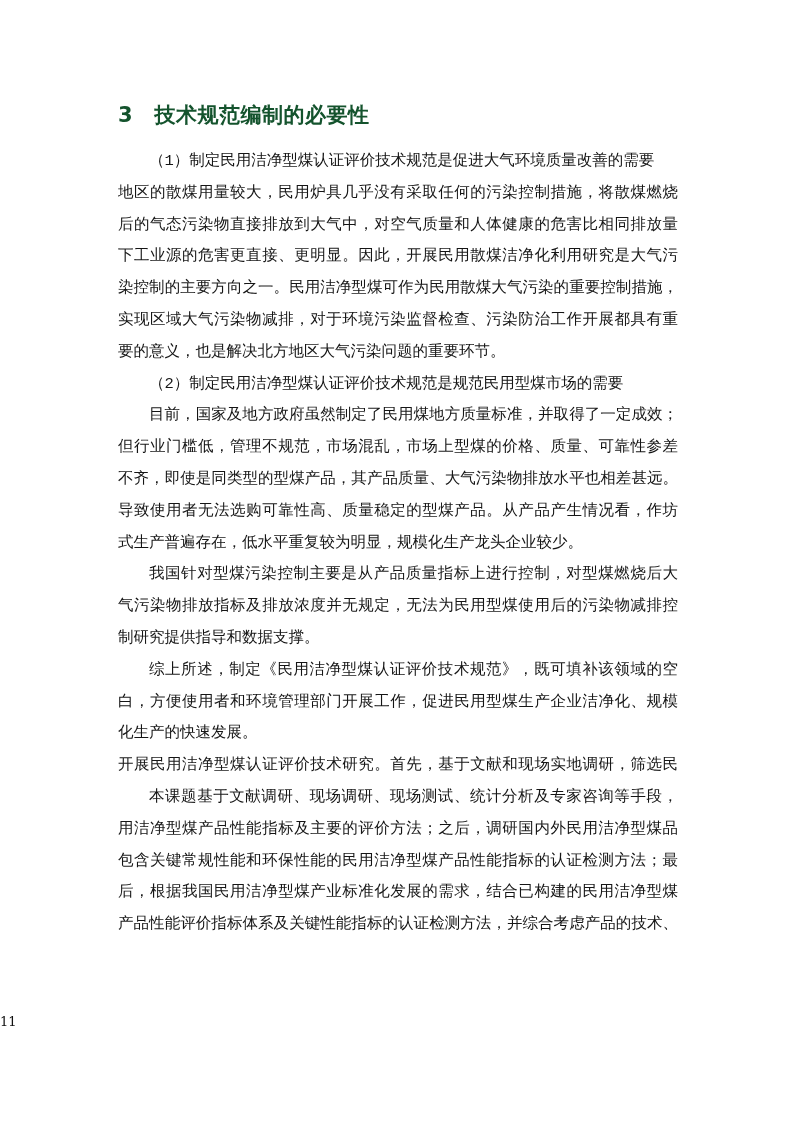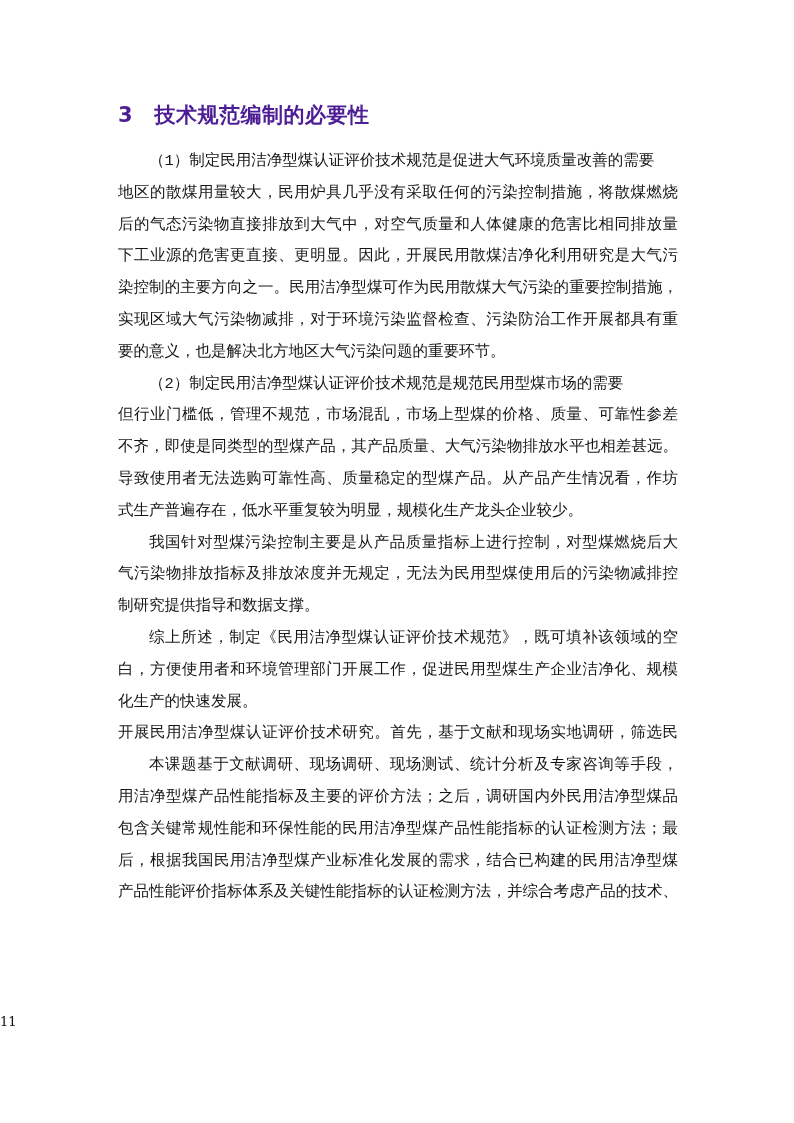--- a/index.html
+++ b/index.html
@@ -13,21 +13,21 @@
     font-family: "DejaVu Serif", "Liberation Serif", serif;
   }
   .title {
     position: absolute;
     top: 101px;
     left: 118px;
     margin: 0;
     font-family: "DejaVu Sans", "Liberation Sans", sans-serif;
     font-size: 21px;
     font-weight: 700;
-    color: #4c1d95;
+    color: #14532d;
     letter-spacing: 0.5px;
     white-space: nowrap;
   }
   .body-text {
     position: absolute;
     top: 146px;
     left: 118px;
     width: 560px;
     font-family: Liberation Mono, monospace;
   }
@@ -65,20 +65,21 @@
 
   <div class="body-text" id="body-text">
       <div class="line indent">（1）制定民用洁净型煤认证评价技术规范是促进大气环境质量改善的需要</div>
       <div class="line fill">地区的散煤用量较大，民用炉具几乎没有采取任何的污染控制措施，将散煤燃烧</div>
       <div class="line fill">后的气态污染物直接排放到大气中，对空气质量和人体健康的危害比相同排放量</div>
       <div class="line fill">下工业源的危害更直接、更明显。因此，开展民用散煤洁净化利用研究是大气污</div>
       <div class="line fill">染控制的主要方向之一。民用洁净型煤可作为民用散煤大气污染的重要控制措施，</div>
       <div class="line fill">实现区域大气污染物减排，对于环境污染监督检查、污染防治工作开展都具有重</div>
       <div class="line">要的意义，也是解决北方地区大气污染问题的重要环节。</div>
       <div class="line indent">（2）制定民用洁净型煤认证评价技术规范是规范民用型煤市场的需要</div>
+      <div class="line indent fill">目前，国家及地方政府虽然制定了民用煤地方质量标准，并取得了一定成效；</div>
       <div class="line fill">但行业门槛低，管理不规范，市场混乱，市场上型煤的价格、质量、可靠性参差</div>
       <div class="line fill">不齐，即使是同类型的型煤产品，其产品质量、大气污染物排放水平也相差甚远。</div>
       <div class="line fill">导致使用者无法选购可靠性高、质量稳定的型煤产品。从产品产生情况看，作坊</div>
       <div class="line">式生产普遍存在，低水平重复较为明显，规模化生产龙头企业较少。</div>
       <div class="line indent fill">我国针对型煤污染控制主要是从产品质量指标上进行控制，对型煤燃烧后大</div>
       <div class="line fill">气污染物排放指标及排放浓度并无规定，无法为民用型煤使用后的污染物减排控</div>
       <div class="line">制研究提供指导和数据支撑。</div>
       <div class="line indent fill">综上所述，制定《民用洁净型煤认证评价技术规范》，既可填补该领域的空</div>
       <div class="line fill">白，方便使用者和环境管理部门开展工作，促进民用型煤生产企业洁净化、规模</div>
       <div class="line">化生产的快速发展。</div>

